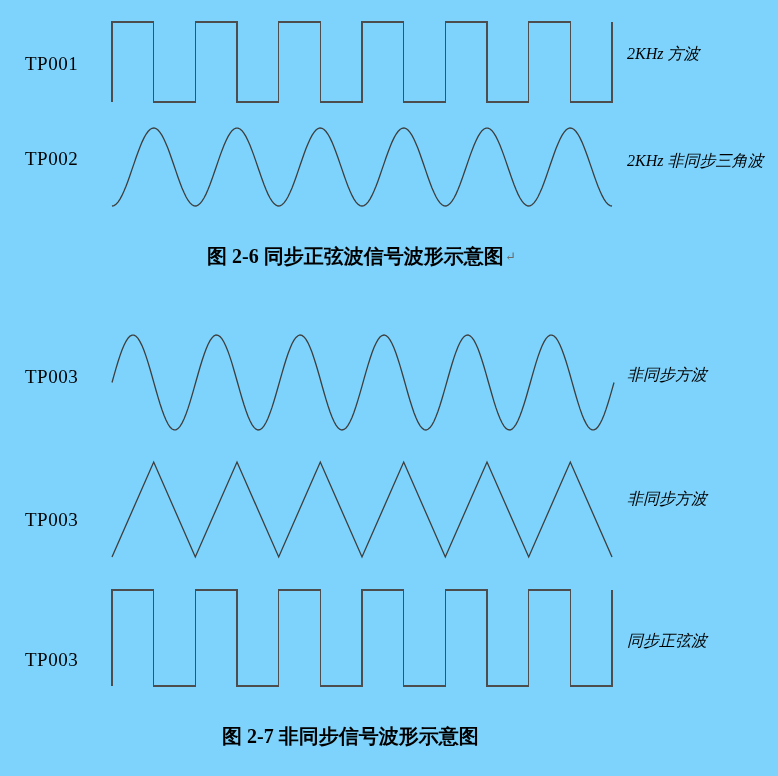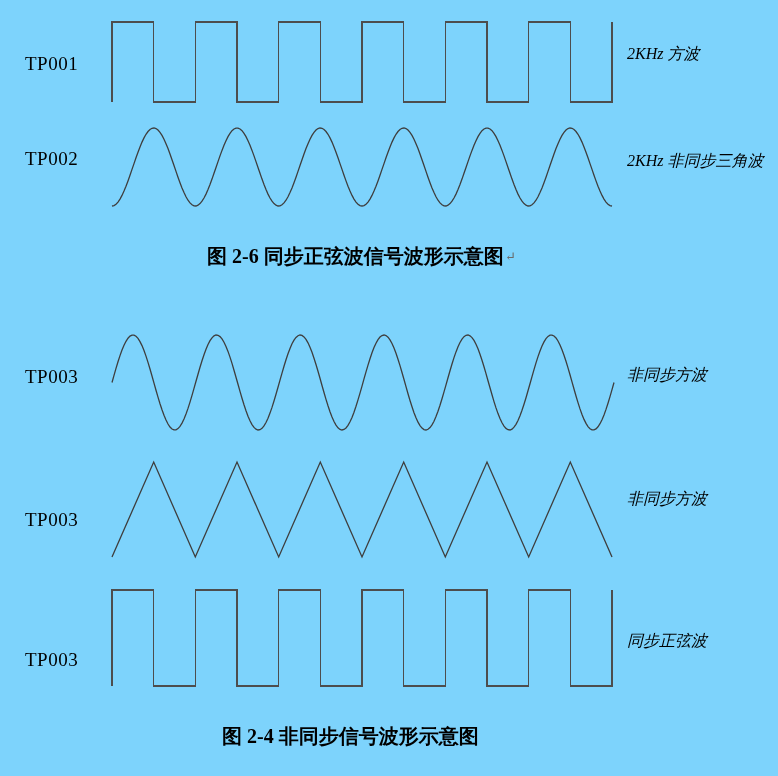--- a/index.html
+++ b/index.html
@@ -73,15 +73,15 @@
 
   <div class="right-label" style="top:45px">2KHz 方波</div>
   <div class="right-label" style="top:152px">2KHz 非同步三角波</div>
   <div class="right-label" style="top:366px">非同步方波</div>
   <div class="right-label" style="top:490px">非同步方波</div>
   <div class="right-label" style="top:632px">同步正弦波</div>
 
   <div class="caption" style="top:243px; left:207px">
     <span>图 2-6 同步正弦波信号波形示意图</span><span class="return-mark">↵</span>
   </div>
-  <div class="caption" style="top:723px; left:222px">图 2-4 非同步信号波形示意图</div>
+  <div class="caption" style="top:723px; left:222px">图 2-7 非同步信号波形示意图</div>
 
 </div>
 
 </body></html>

